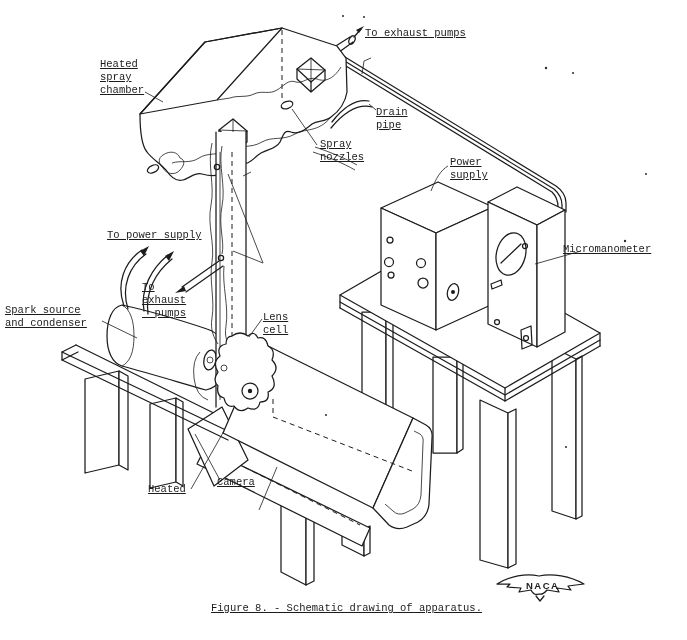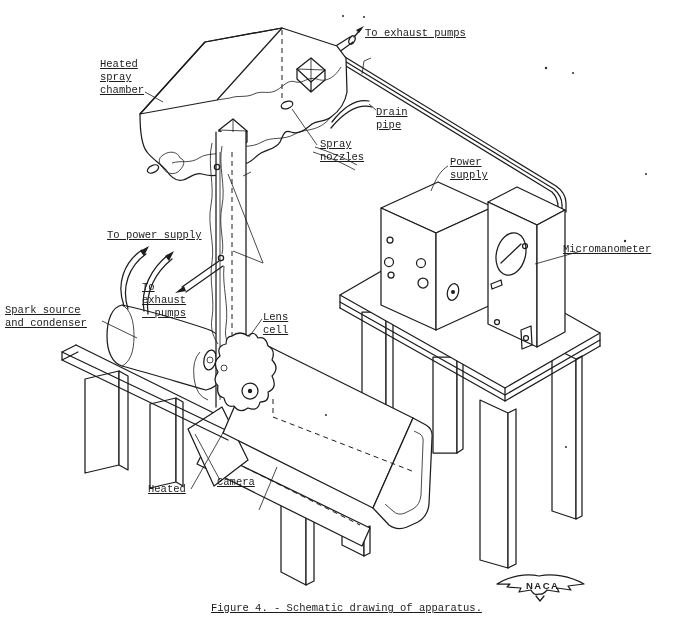--- a/index.html
+++ b/index.html
@@ -253,15 +253,15 @@
 <div class="lbl" style="left:142px;top:281px">To
 exhaust
   pumps</div>
 <div class="lbl" style="left:5px;top:304px">Spark source
 and condenser</div>
 <div class="lbl" style="left:263px;top:311px">Lens
 cell</div>
 <div class="lbl" style="left:148px;top:483px">Heated</div>
 <div class="lbl" style="left:217px;top:476px">Camera</div>
 
-<div class="lbl caption" style="left:211px;top:602px">Figure 4. - Schematic drawing of apparatus.</div>
+<div class="lbl caption" style="left:211px;top:602px">Figure 8. - Schematic drawing of apparatus.</div>
 
 </div>
 
 </body></html>

